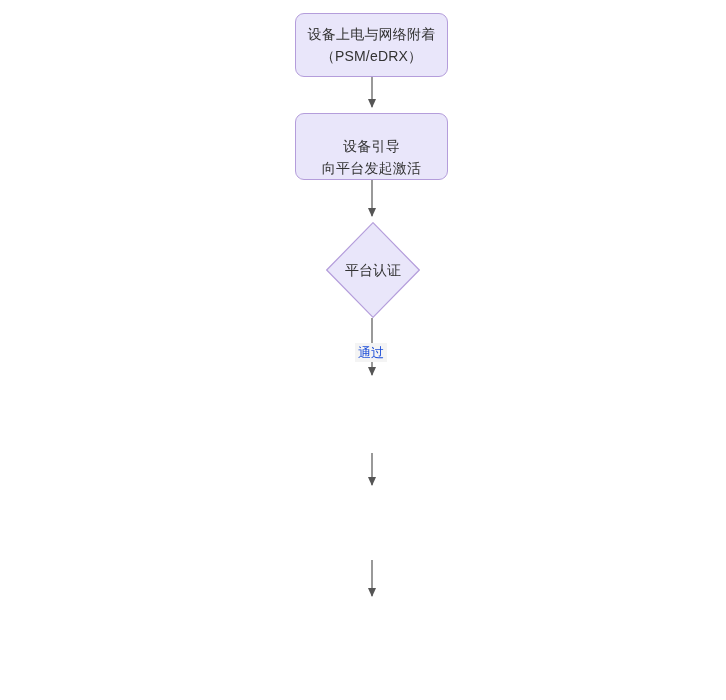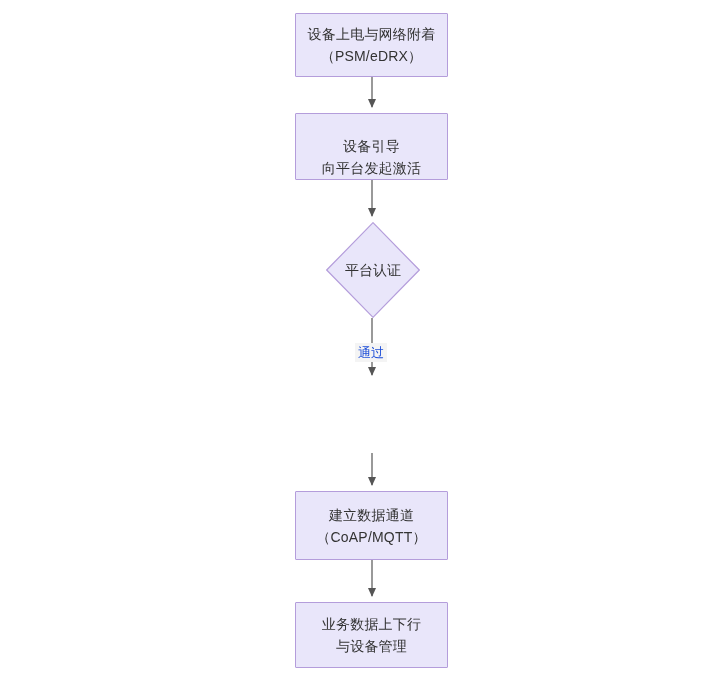--- a/index.html
+++ b/index.html
@@ -31,21 +31,21 @@
     position: absolute;
     box-sizing: border-box;
     display: flex;
     align-items: center;
     justify-content: center;
     text-align: center;
   }
   .node-rect {
     background: #e9e6fa;
     border: 1px solid #b49ddb;
-    border-radius: 1px;
+    border-radius: 9px;
   }
   .node-label {
     color: #333333;
     font-size: 14px;
     line-height: 22px;
     letter-spacing: 0.2px;
     white-space: pre-line;
   }
   .node-diamond-wrap {
     position: absolute;
@@ -111,23 +111,15 @@
   <div class="node-diamond-wrap" style="left:326px; top:222px; width:94px; height:96px;">
     <svg class="node-diamond-shape" viewBox="0 0 94 96" preserveAspectRatio="none">
       <polygon points="47,0.7 93.3,48 47,95.3 0.7,48" fill="#e9e6fa" stroke="#b49ddb" stroke-width="1.2"></polygon>
     </svg>
     <div class="diamond-label">平台认证</div>
   </div>
 
   <div class="edge-label" style="left:355px; top:343px;">通过</div>
 
 
-  <div class="node node-rect" style="left:295px; top:491px; width:153px; height:69px;">
-    <div class="node-label">建立数据通道
-（CoAP/MQTT）</div>
-  </div>
 
-  <div class="node node-rect" style="left:295px; top:602px; width:153px; height:66px;">
-    <div class="node-label">业务数据上下行
-与设备管理</div>
-  </div>
 
 </div>
 
 </body></html>

